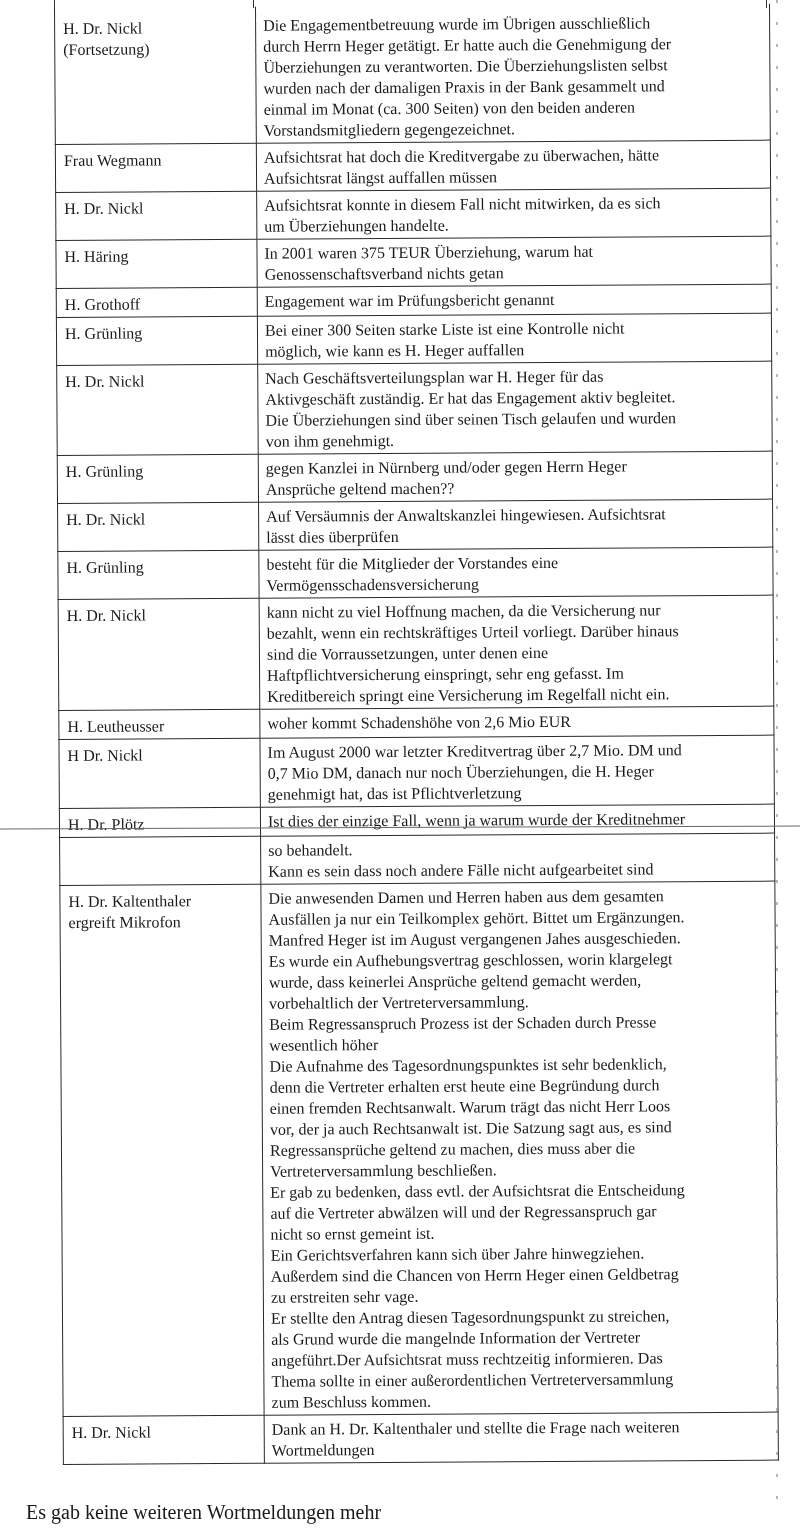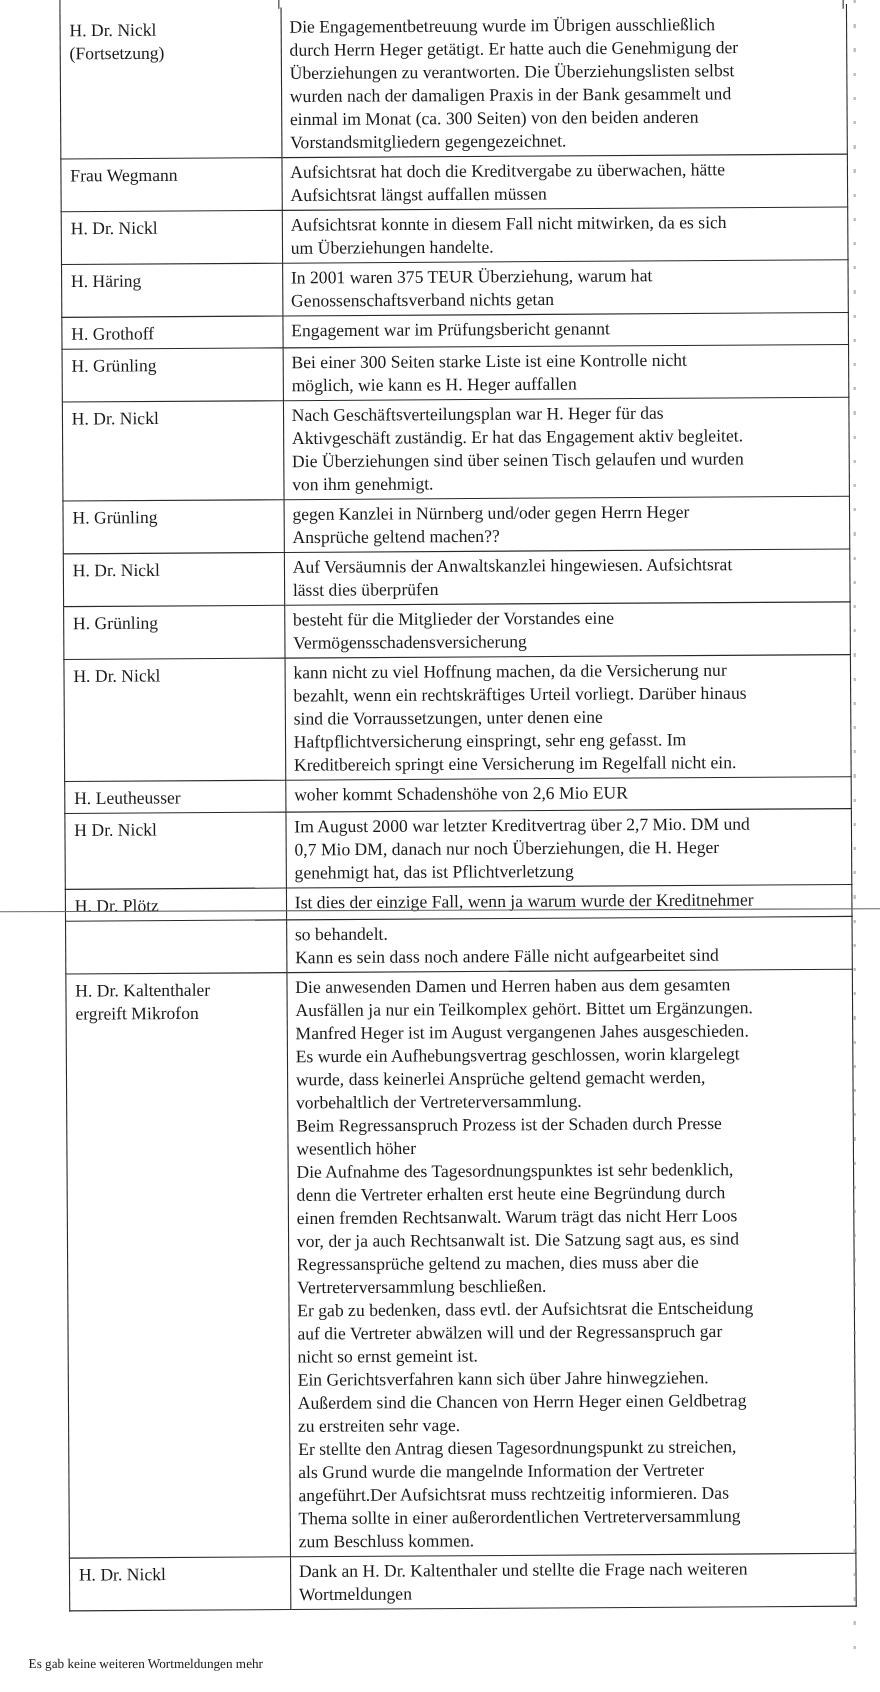--- a/index.html
+++ b/index.html
@@ -56,21 +56,21 @@
       padding-left: 7px;
     }
     .minutes-table tr.first td { border-top: none; }
     .minutes-table tr.first td.speaker { padding-top: 10px; }
     .minutes-table tr.first td.text { padding-top: 8px; }
     .line { display: block; white-space: nowrap; }
     .footer-note {
       position: absolute;
       left: 26px;
       top: 1502px;
-      font-size: 12px;
+      font-size: 20px;
       line-height: 20px;
       color: #1a1a1a;
     }
     .scan-line {
       position: absolute;
       left: 0;
       top: 827px;
       width: 800px;
       height: 1px;
       background: #6a6a6a;

